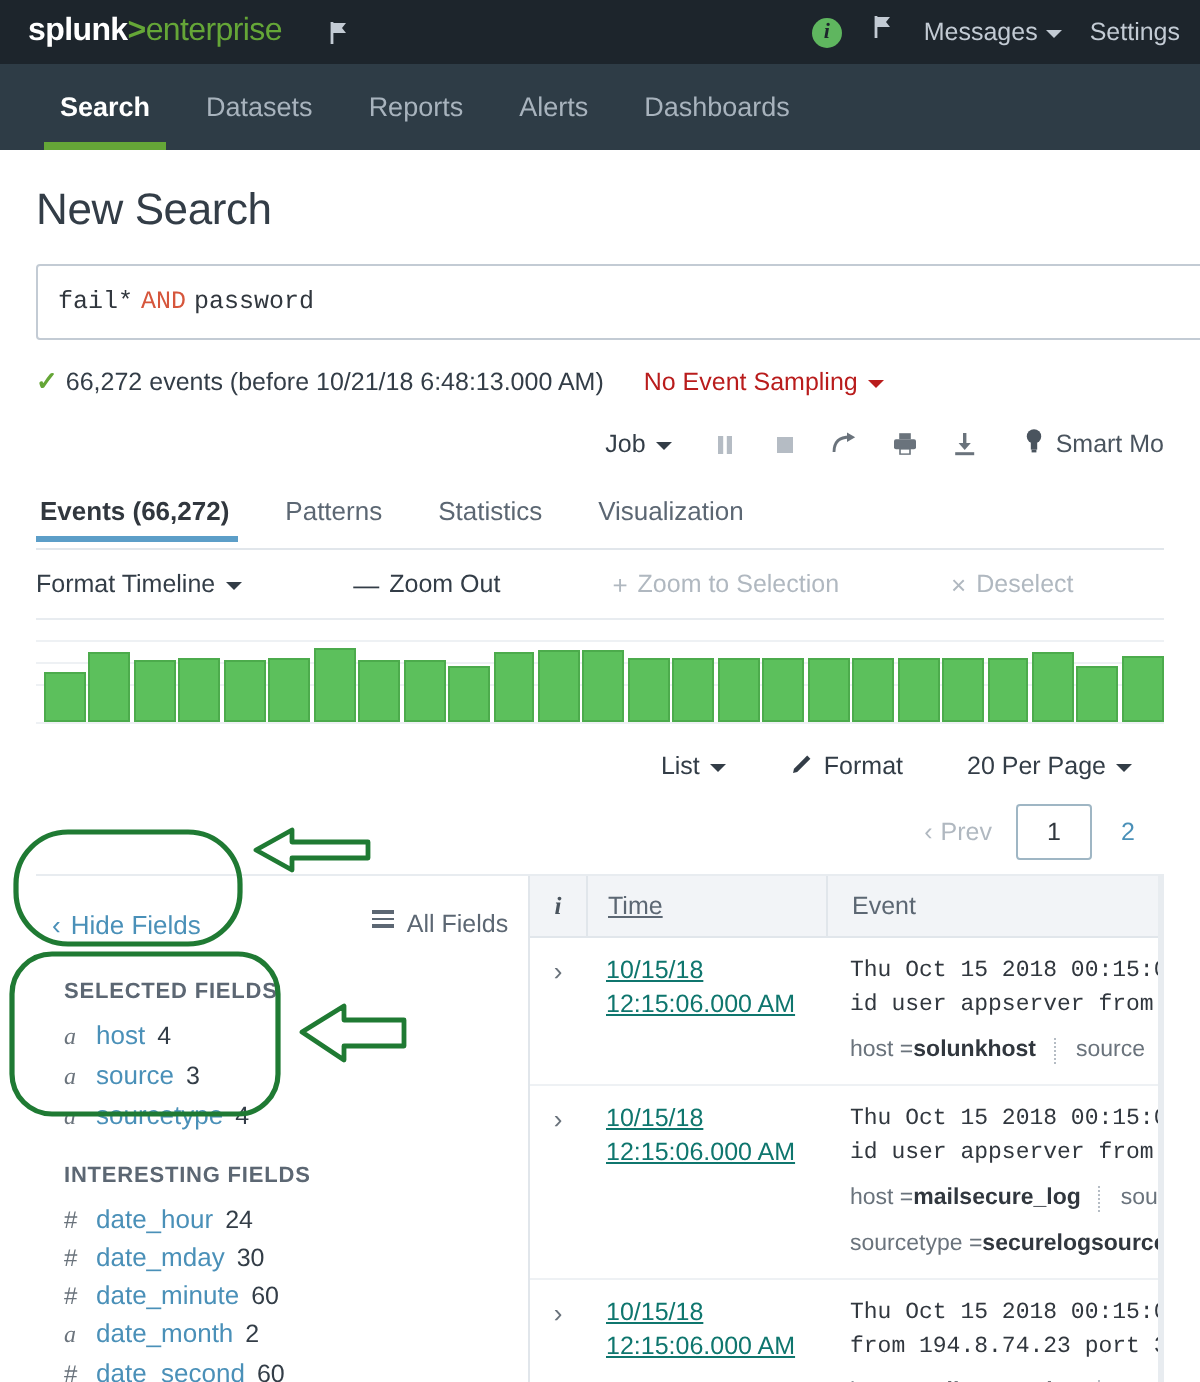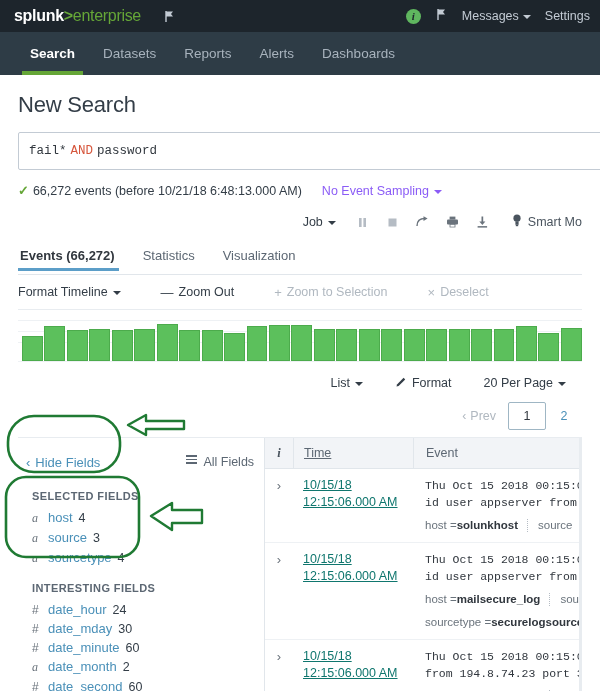--- a/index.html
+++ b/index.html
@@ -171,21 +171,21 @@
     gap: 20px;
   }
   .check-mark {
     color: #65a637;
     font-size: 13px;
     margin-right: 4px;
     font-weight: bold;
   }
   .status-text { color: #333d47; }
   .sampling {
-    color: #8b5cf6;
+    color: #b91c1c;
     display: flex;
     align-items: center;
     gap: 5px;
   }
 
   
   .job-toolbar {
     display: flex;
     align-items: center;
     justify-content: flex-end;
@@ -250,21 +250,21 @@
   }
 
   
   .timeline-toolbar {
     display: flex;
     align-items: center;
     height: 34px;
     border-bottom: 1px solid #e8ecf0;
     font-size: 12.5px;
     color: #333d47;
-    gap: 0;
+    gap: 16px;
   }
   .tl-btn {
     display: flex;
     align-items: center;
     gap: 5px;
     padding: 0 18px 0 0;
     white-space: nowrap;
   }
   .tl-btn.pad { padding-left: 22px; }
   .tl-btn.muted { color: #b0b8c0; }
@@ -662,20 +662,23 @@
             <rect x="3.8" y="10.8" width="2.4" height="1.4" fill="#4a545e"></rect>
           </svg>
         </span>
         <span>Smart Mo</span>
       </div>
     </div>
 
     <div class="result-tabs">
       <div class="res-tab active">
         <span>Events (66,272)</span>
+      </div>
+      <div class="res-tab">
+        <span>Patterns</span>
       </div>
       <div class="res-tab">
         <span>Statistics</span>
       </div>
       <div class="res-tab">
         <span>Visualization</span>
       </div>
     </div>
 
     <div class="timeline-toolbar">

